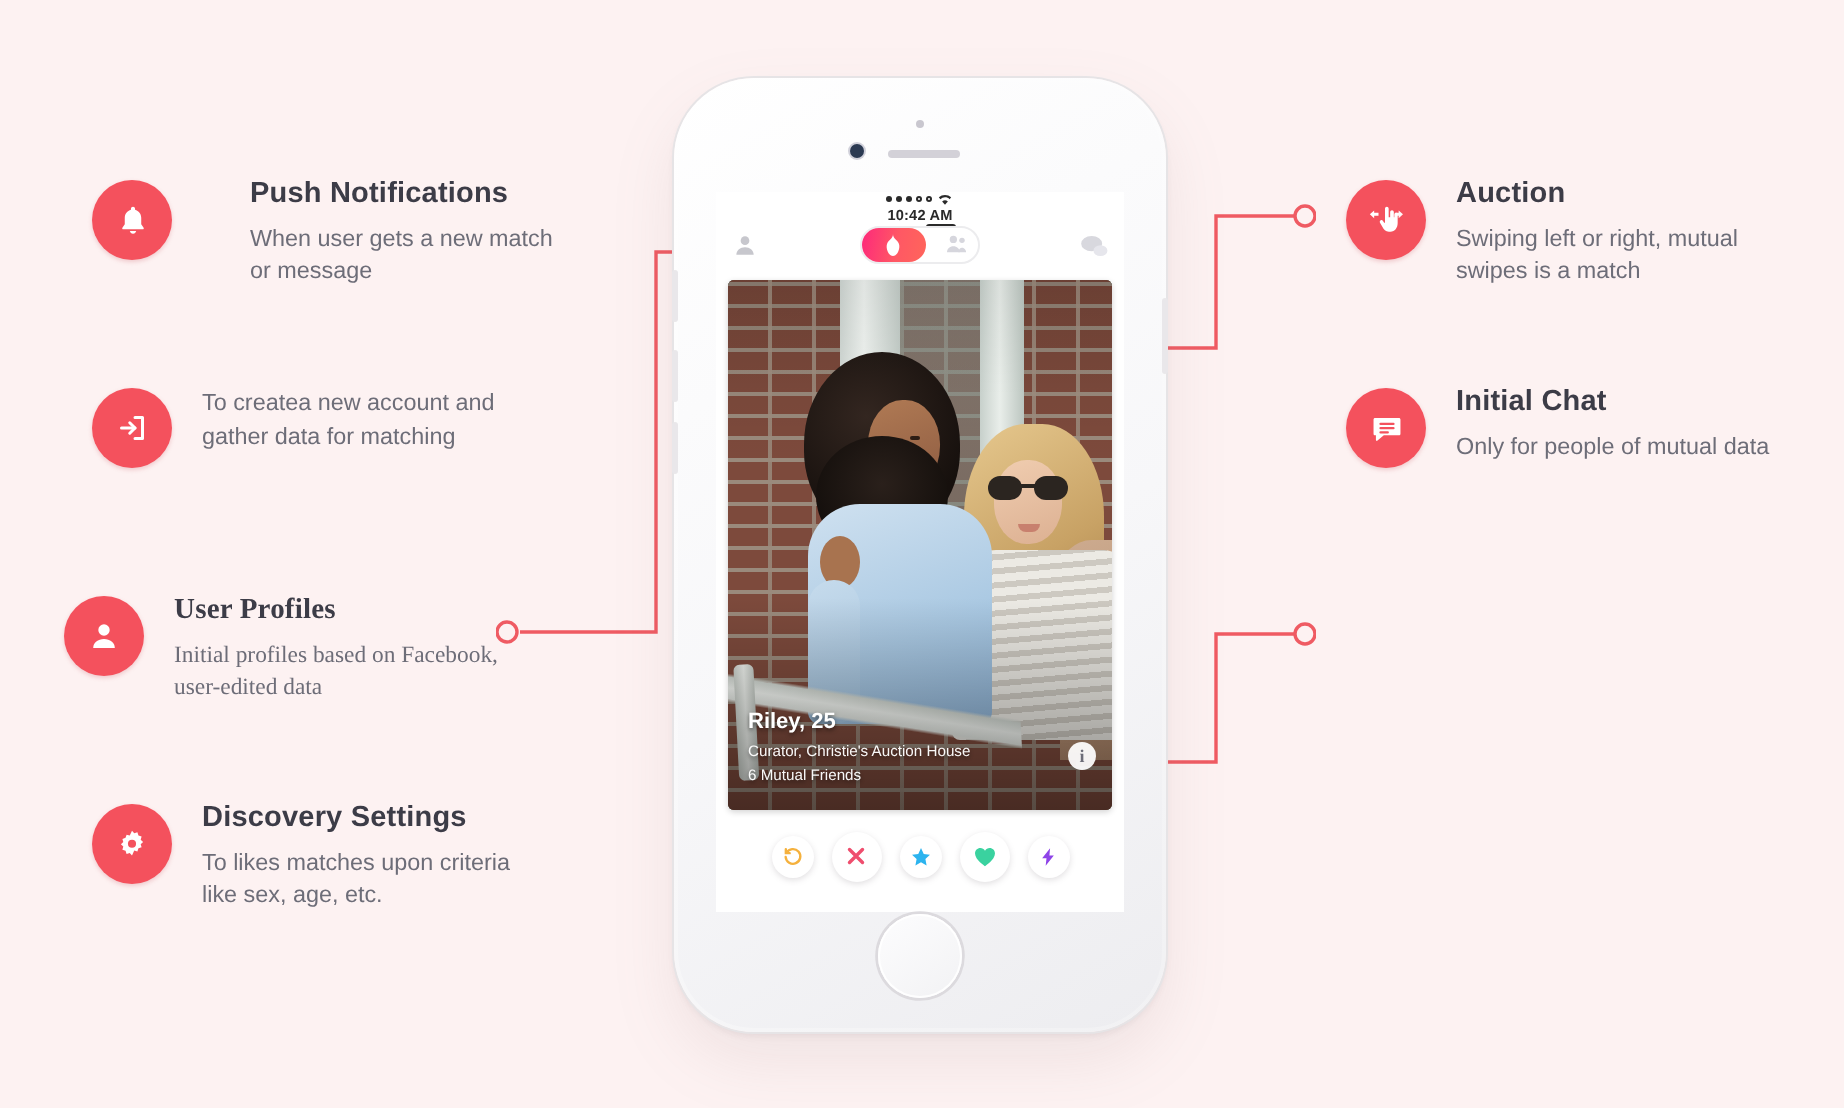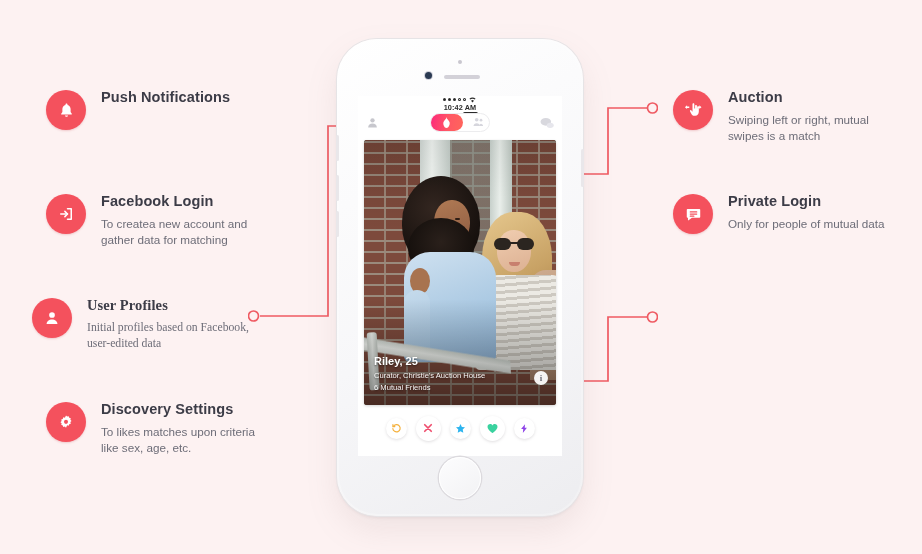--- a/index.html
+++ b/index.html
@@ -273,42 +273,42 @@
   <svg class="conn" style="left:536px;top:102px;" width="122" height="78" viewBox="0 0 122 78">
     <path d="M116 6 H72 V72 H2"></path>
     <circle cx="116.5" cy="6" r="5"></circle>
   </svg>
 
   <svg class="conn" style="left:536px;top:311px;" width="122" height="76" viewBox="0 0 122 76">
     <path d="M116 6 H72 V70 H6"></path>
     <circle cx="116.5" cy="6" r="5"></circle>
   </svg>
 
-  <div class="feature left" style="left:46px;top:90px;">
+  <div class="feature left" style="left:46px;top:90px;gap:24px;">
     <div class="feat-icon">
       <svg width="19" height="19" viewBox="0 0 24 24" fill="#fff">
         <path d="M12 3c-.7 0-1.3.6-1.3 1.3v.6C8.4 5.5 6.8 7.6 6.8 10v4l-1.5 2.2c-.3.4 0 1 .5 1h12.4c.5 0 .8-.6.5-1L17.2 14v-4c0-2.4-1.6-4.5-3.9-5.1v-.6C13.3 3.6 12.7 3 12 3z"></path>
         <path d="M10 18.3c.2 1 1 1.7 2 1.7s1.8-.7 2-1.7h-4z"></path>
       </svg>
     </div>
     <div class="feat-text">
       <p class="feat-title">Push Notifications</p>
+      <p class="feat-desc">When user gets a new match or message</p>
     </div>
   </div>
 
   <div class="feature left" style="left:46px;top:194px;">
     <div class="feat-icon">
       <svg width="18" height="18" viewBox="0 0 24 24" fill="none" stroke="#fff" stroke-width="2" stroke-linecap="round" stroke-linejoin="round">
         <path d="M14 5h5v14h-5"></path>
         <path d="M5 12h9"></path>
         <path d="M10.5 8.5L14 12l-3.5 3.5"></path>
       </svg>
     </div>
     <div class="feat-text">
-      <p class="feat-title">Facebook Login</p>
       <p class="feat-desc wide">To createa new account and gather data for matching</p>
     </div>
   </div>
 
   <div class="feature left" style="left:32px;top:298px;font-family:Liberation Serif, serif;">
     <div class="feat-icon">
       <svg width="18" height="18" viewBox="0 0 24 24" fill="#fff">
         <circle cx="12" cy="8" r="3.8"></circle>
         <path d="M4.8 20c0-3.6 3.2-6 7.2-6s7.2 2.4 7.2 6z"></path>
       </svg>
@@ -349,21 +349,21 @@
   <div class="feature right" style="left:673px;top:194px;">
     <div class="feat-icon">
       <svg width="19" height="19" viewBox="0 0 24 24" fill="#fff">
         <path d="M4.5 5h15c.6 0 1 .4 1 1v9c0 .6-.4 1-1 1H10l-4.2 3.4c-.3.3-.8 0-.8-.4V16h-.5c-.6 0-1-.4-1-1V6c0-.6.4-1 1-1z"></path>
         <rect x="7.2" y="8" width="9.6" height="1.5" rx=".7" fill="#f4515d"></rect>
         <rect x="7.2" y="10.7" width="9.6" height="1.5" rx=".7" fill="#f4515d"></rect>
         <rect x="7.2" y="13.4" width="6" height="1.5" rx=".7" fill="#f4515d"></rect>
       </svg>
     </div>
     <div class="feat-text">
-      <p class="feat-title">Private Login</p>
+      <p class="feat-title">Initial Chat</p>
       <p class="feat-desc wide">Only for people of mutual data</p>
     </div>
   </div>
 
 
   <div class="phone">
     <div class="phone-side sb1"></div>
     <div class="phone-side sb2"></div>
     <div class="phone-side sb3"></div>
     <div class="phone-side sb4"></div>

